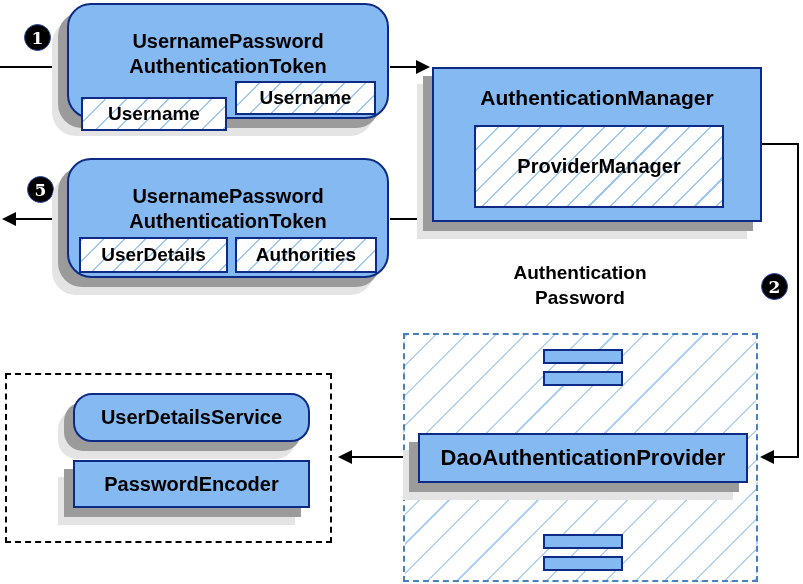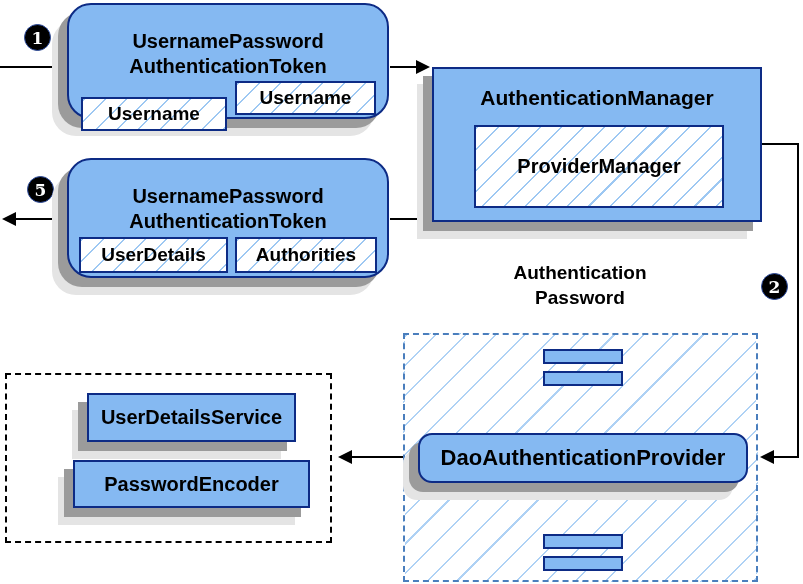--- a/index.html
+++ b/index.html
@@ -102,23 +102,23 @@
   <div class="group-label" style="left:450px;top:260px;width:260px;text-align:center;">
     <span>Authentication</span><br>
     <span>Password</span>
   </div>
 
   <div class="providers-box" style="left:403px;top:333px;width:355px;height:249px;"></div>
 
   <div class="bar" style="left:543px;top:349px;"></div>
   <div class="bar" style="left:543px;top:371px;"></div>
 
-  <div class="node flexc big-label" style="left:418px;top:433px;width:330px;height:50px;border-radius:14px;">DaoAuthenticationProvider</div>
+  <div class="node flexc big-label" style="left:418px;top:433px;width:330px;height:50px;">DaoAuthenticationProvider</div>
 
   <div class="bar" style="left:543px;top:534px;"></div>
   <div class="bar" style="left:543px;top:556px;"></div>
 
   <div class="services-box" style="left:5px;top:373px;width:327px;height:170px;"></div>
 
-  <div class="node flexc mid-label" style="left:87px;top:393px;width:209px;height:49px;">UserDetailsService</div>
+  <div class="node flexc mid-label" style="left:73px;top:393px;width:237px;height:49px;border-radius:19px;">UserDetailsService</div>
   <div class="node flexc mid-label" style="left:73px;top:460px;width:237px;height:48px;">PasswordEncoder</div>
 
 </div>
 
 </body></html>

